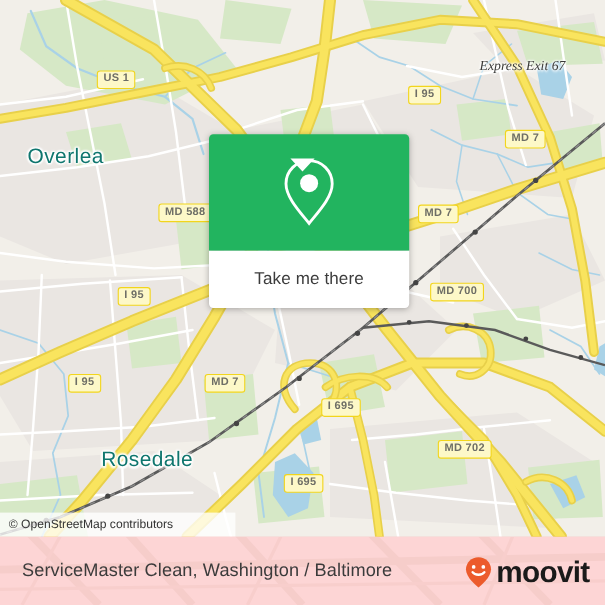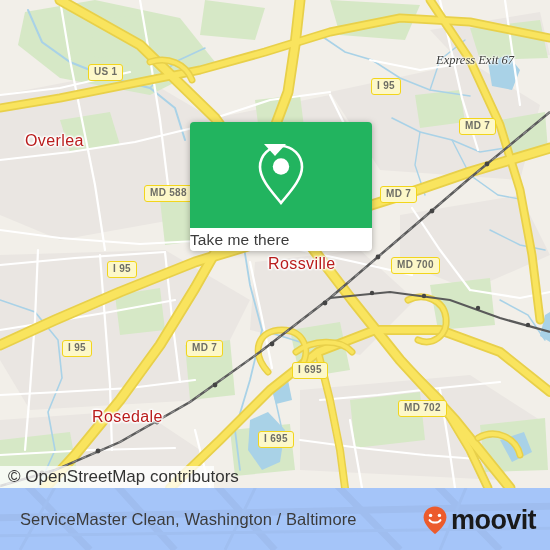--- a/index.html
+++ b/index.html
@@ -11,22 +11,22 @@
   #app{position:relative;width:550px;height:550px;overflow:hidden;}
 
   
   #map{position:absolute;left:0;top:0;width:550px;height:488px;overflow:hidden;background:#f2efe9;}
   #map svg{position:absolute;left:0;top:0;}
 
   
   .place-label{
     position:absolute;
     font-family:"Liberation Sans", sans-serif;
-    font-size:16px;
-    color:#b91c1c;
+    font-size:19px;
+    color:#0f766e;
     letter-spacing:.4px;
     white-space:nowrap;
     text-shadow:
       1px 0 2px #fff,-1px 0 2px #fff,0 1px 2px #fff,0 -1px 2px #fff,
       1px 1px 2px #fff,-1px -1px 2px #fff,1px -1px 2px #fff,-1px 1px 2px #fff;
     pointer-events:none;
   }
   .hwy-label{
     position:absolute;
     font-family:"Liberation Sans", sans-serif;
@@ -50,55 +50,55 @@
     text-shadow:1px 0 2px #fff,-1px 0 2px #fff,0 1px 2px #fff,0 -1px 2px #fff;
   }
 
   
   #attribution{
     position:absolute;left:0;top:466px;
     width:214px;height:22px;
     background:rgba(255,255,255,.78);
     display:flex;align-items:center;
     padding-left:8px;box-sizing:border-box;
-    font-size:17px;color:#333;
+    font-size:11px;color:#333;
     font-family:"Liberation Sans", sans-serif;
     white-space:nowrap;
   }
 
   
   #popup{
     position:absolute;left:190px;top:122px;width:182px;
     filter:drop-shadow(0 1px 3px rgba(0,0,0,.30));
   }
   #popup-green{
     height:106px;
     background:#22b45f;
     border-radius:4px 4px 0 0;
     display:flex;align-items:center;justify-content:center;
   }
   #popup-white{
-    height:23px;background:#fff;border-radius:0 0 4px 4px;
-    display:flex;align-items:center;justify-content:flex-start;
+    height:52px;background:#fff;border-radius:0 0 4px 4px;
+    display:flex;align-items:center;justify-content:center;
   }
   #popup-white span{
     font-size:15.5px;color:#3c3c3c;letter-spacing:.1px;
   }
   #popup-tail{
     position:absolute;left:50%;top:144px;margin-left:-11px;
     width:0;height:0;
     border-left:11px solid transparent;
     border-right:11px solid transparent;
     border-top:12px solid #fff;
   }
 
   
   #banner{
     position:absolute;left:0;top:488px;width:550px;height:62px;
-    background:#3b82f6;
+    background:#fca5a5;
     display:flex;align-items:center;
     overflow:hidden;
   }
   #banner-bg{position:absolute;left:0;top:0;width:550px;height:62px;opacity:.55;}
   #banner-title{
     position:relative;
     margin-left:20px;
     font-size:16.5px;color:#3b3b3b;
     letter-spacing:.1px;white-space:nowrap;
   }

